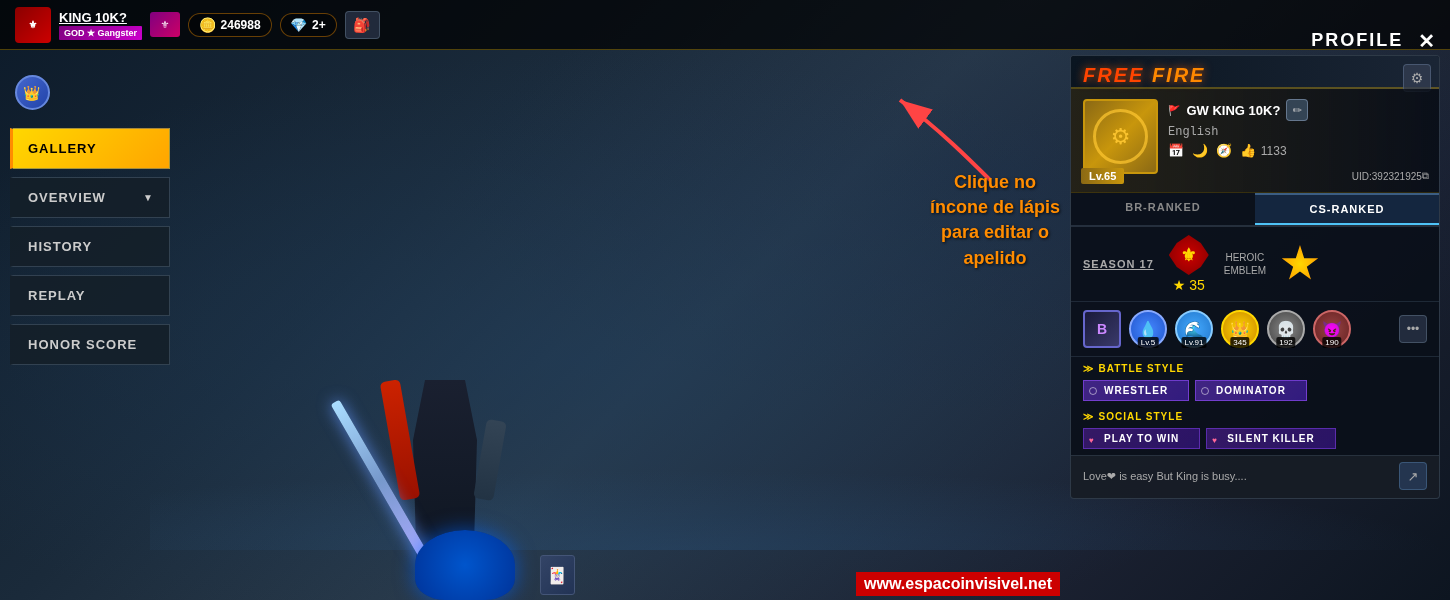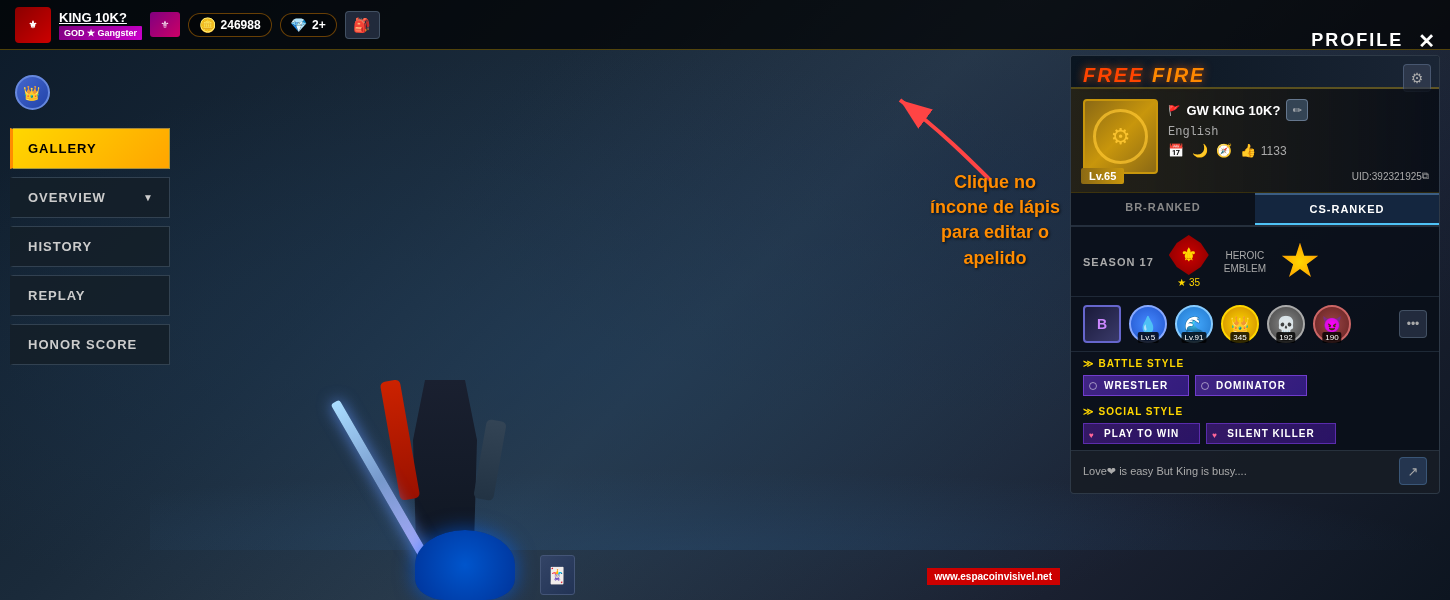--- a/index.html
+++ b/index.html
@@ -309,34 +309,35 @@
       display: flex;
       align-items: center;
       gap: 15px;
       border-bottom: 1px solid rgba(80,100,120,0.3);
     }
     .season-label {
       color: #aaa;
       font-size: 11px;
       font-weight: bold;
       letter-spacing: 1px;
+      text-decoration: underline;
     }
     .rank-icon-heroic {
       width: 40px; height: 40px;
       background: radial-gradient(circle, #cc0000, #800000);
       clip-path: polygon(50% 0%, 80% 20%, 100% 50%, 80% 80%, 50% 100%, 20% 80%, 0% 50%, 20% 20%);
       display: flex; align-items: center; justify-content: center;
       color: #FFD700;
       font-size: 8px;
       font-weight: bold;
       position: relative;
     }
     .stars-row {
       color: #FFD700;
-      font-size: 10px;
+      font-size: 14px;
     }
     .heroic-emblem-label {
       color: #aaa;
       font-size: 10px;
       text-align: center;
     }
     .rank-icon-master {
       width: 38px; height: 38px;
       background: radial-gradient(circle, #FFD700, #FF8C00);
       clip-path: polygon(50% 0%, 61% 35%, 98% 35%, 68% 57%, 79% 91%, 50% 70%, 21% 91%, 32% 57%, 2% 35%, 39% 35%);
@@ -497,24 +498,24 @@
       text-shadow: 1px 1px 3px rgba(0,0,0,0.8);
     }
     .arrow-svg {
       position: absolute;
       top: -10px; right: 50px;
     }
 
     
     .watermark {
       position: absolute;
-      bottom: 15px; right: 390px;
+      bottom: 4px; right: 390px;
       background: #cc0000;
       color: #fff;
-      font-size: 10px;
+      font-size: 16px;
       font-weight: bold;
       padding: 3px 8px;
       z-index: 15;
     }
 
     
     .ground-effect {
       position: absolute;
       bottom: 50px; left: 150px; right: 0;
       height: 80px;

